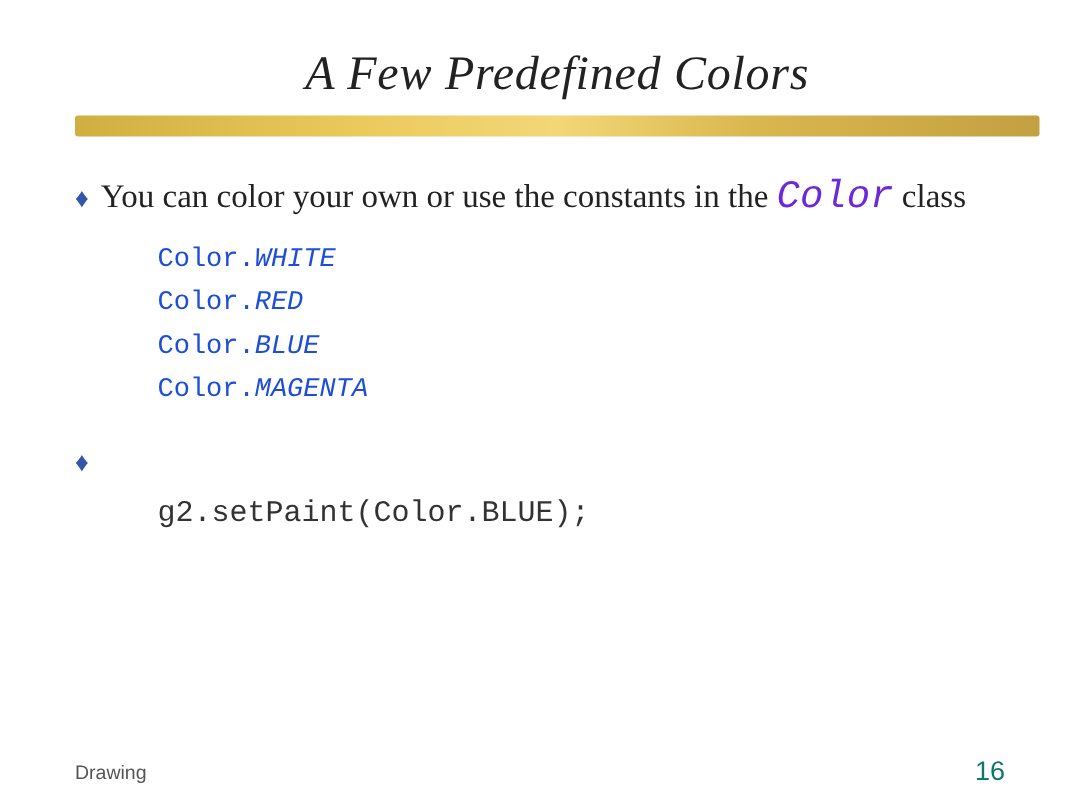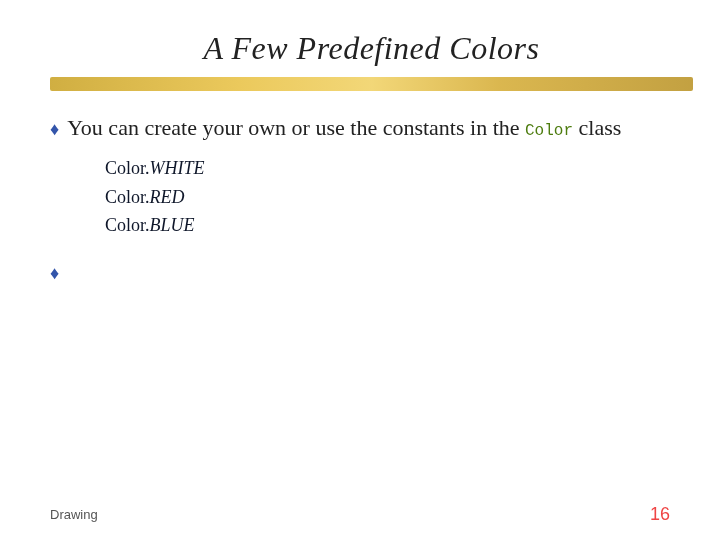--- a/index.html
+++ b/index.html
@@ -66,33 +66,34 @@
     }
 
     .bullet-text {
       font-size: 22px;
       color: #222;
       line-height: 1.4;
     }
 
     .code-inline {
       font-family: 'Courier New', Courier, monospace;
-      font-size: 16px;
-      color: #4d7c0f;
+      font-size: 26px;
+      color: #6d28d9;
+      font-style: italic;
     }
 
     .code-list {
       margin-left: 55px;
       margin-bottom: 10px;
     }
 
     .code-list-item {
-      font-family: Liberation Serif, serif;
+      font-family: Liberation Mono, monospace;
       font-size: 18px;
-      color: #0f172a;
+      color: #1d4ed8;
       line-height: 1.6;
     }
 
     .code-list-item .code-normal {
       font-style: normal;
     }
 
     .code-list-item .code-italic {
       font-style: italic;
     }
@@ -132,56 +133,64 @@
     }
 
     .footer-label {
       font-size: 13px;
       color: #555;
       font-family: Arial, sans-serif;
     }
 
     .footer-page {
       font-size: 18px;
-      color: #ef4444;
+      color: #0f766e;
       font-family: Arial, sans-serif;
     }
   </style>
 </head>
 <body>
 
 <div class="slide">
 
   <h1 class="title">A Few Predefined Colors</h1>
 
   <div class="title-underline"></div>
 
   <div class="bullet-section">
     <div class="bullet-main">
       <span class="bullet-diamond">♦</span>
       <span class="bullet-text">
-        <span>You can create your own or use the constants in the </span><span class="code-inline">Color</span><span> class</span>
+        <span>You can color your own or use the constants in the </span><span class="code-inline">Color</span><span> class</span>
       </span>
     </div>
     <div class="code-list">
       <div class="code-list-item">
         <span class="code-normal">Color.</span><span class="code-italic">WHITE</span>
       </div>
       <div class="code-list-item">
         <span class="code-normal">Color.</span><span class="code-italic">RED</span>
       </div>
       <div class="code-list-item">
         <span class="code-normal">Color.</span><span class="code-italic">BLUE</span>
       </div>
+      <div class="code-list-item">
+        <span class="code-normal">Color.</span><span class="code-italic">MAGENTA</span>
+      </div>
     </div>
   </div>
 
   <div class="set-section">
     <div class="set-main">
       <span class="bullet-diamond">♦</span>
+    </div>
+    <div class="set-code-block">
+      <div class="code-line">
+        <span class="code-normal">g2.setPaint(Color.</span><span class="code-italic">BLUE</span><span class="code-normal">);</span>
+      </div>
     </div>
   </div>
 
   <div class="footer">
     <span class="footer-label">Drawing</span>
     <span class="footer-page">16</span>
   </div>
 
 </div>
 

